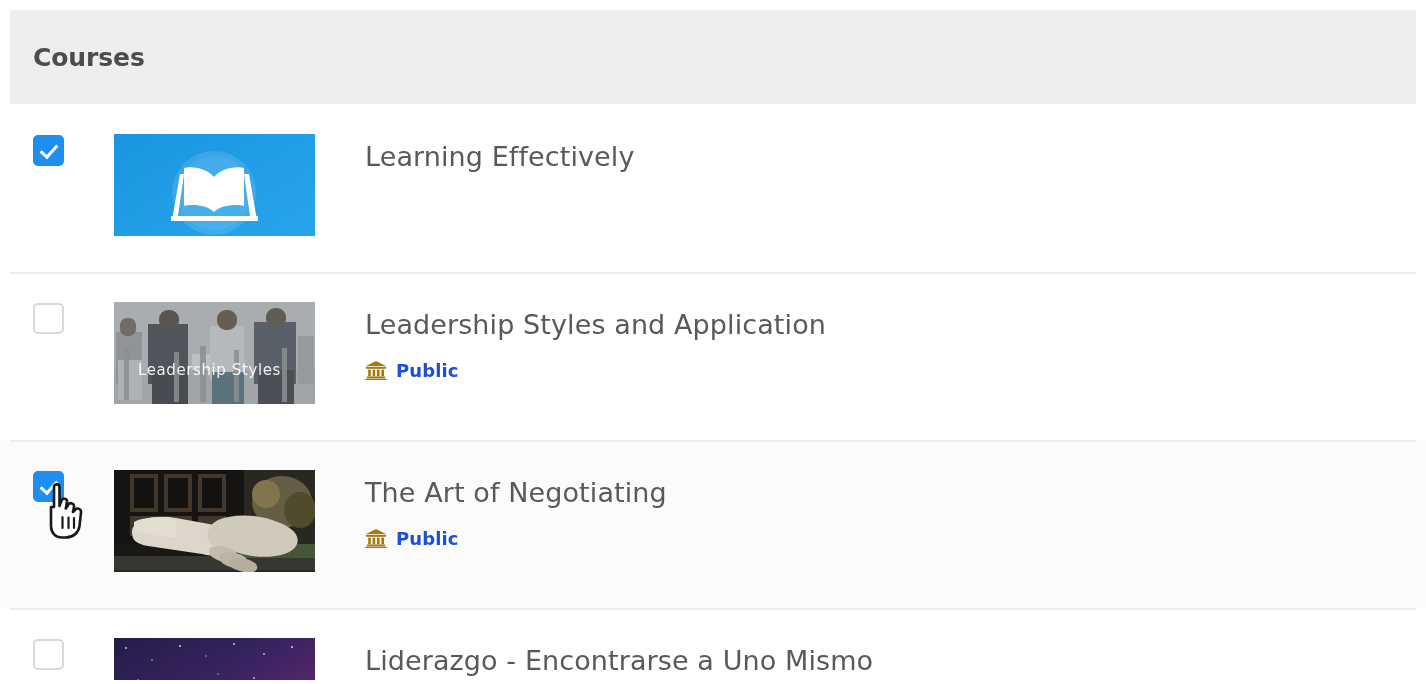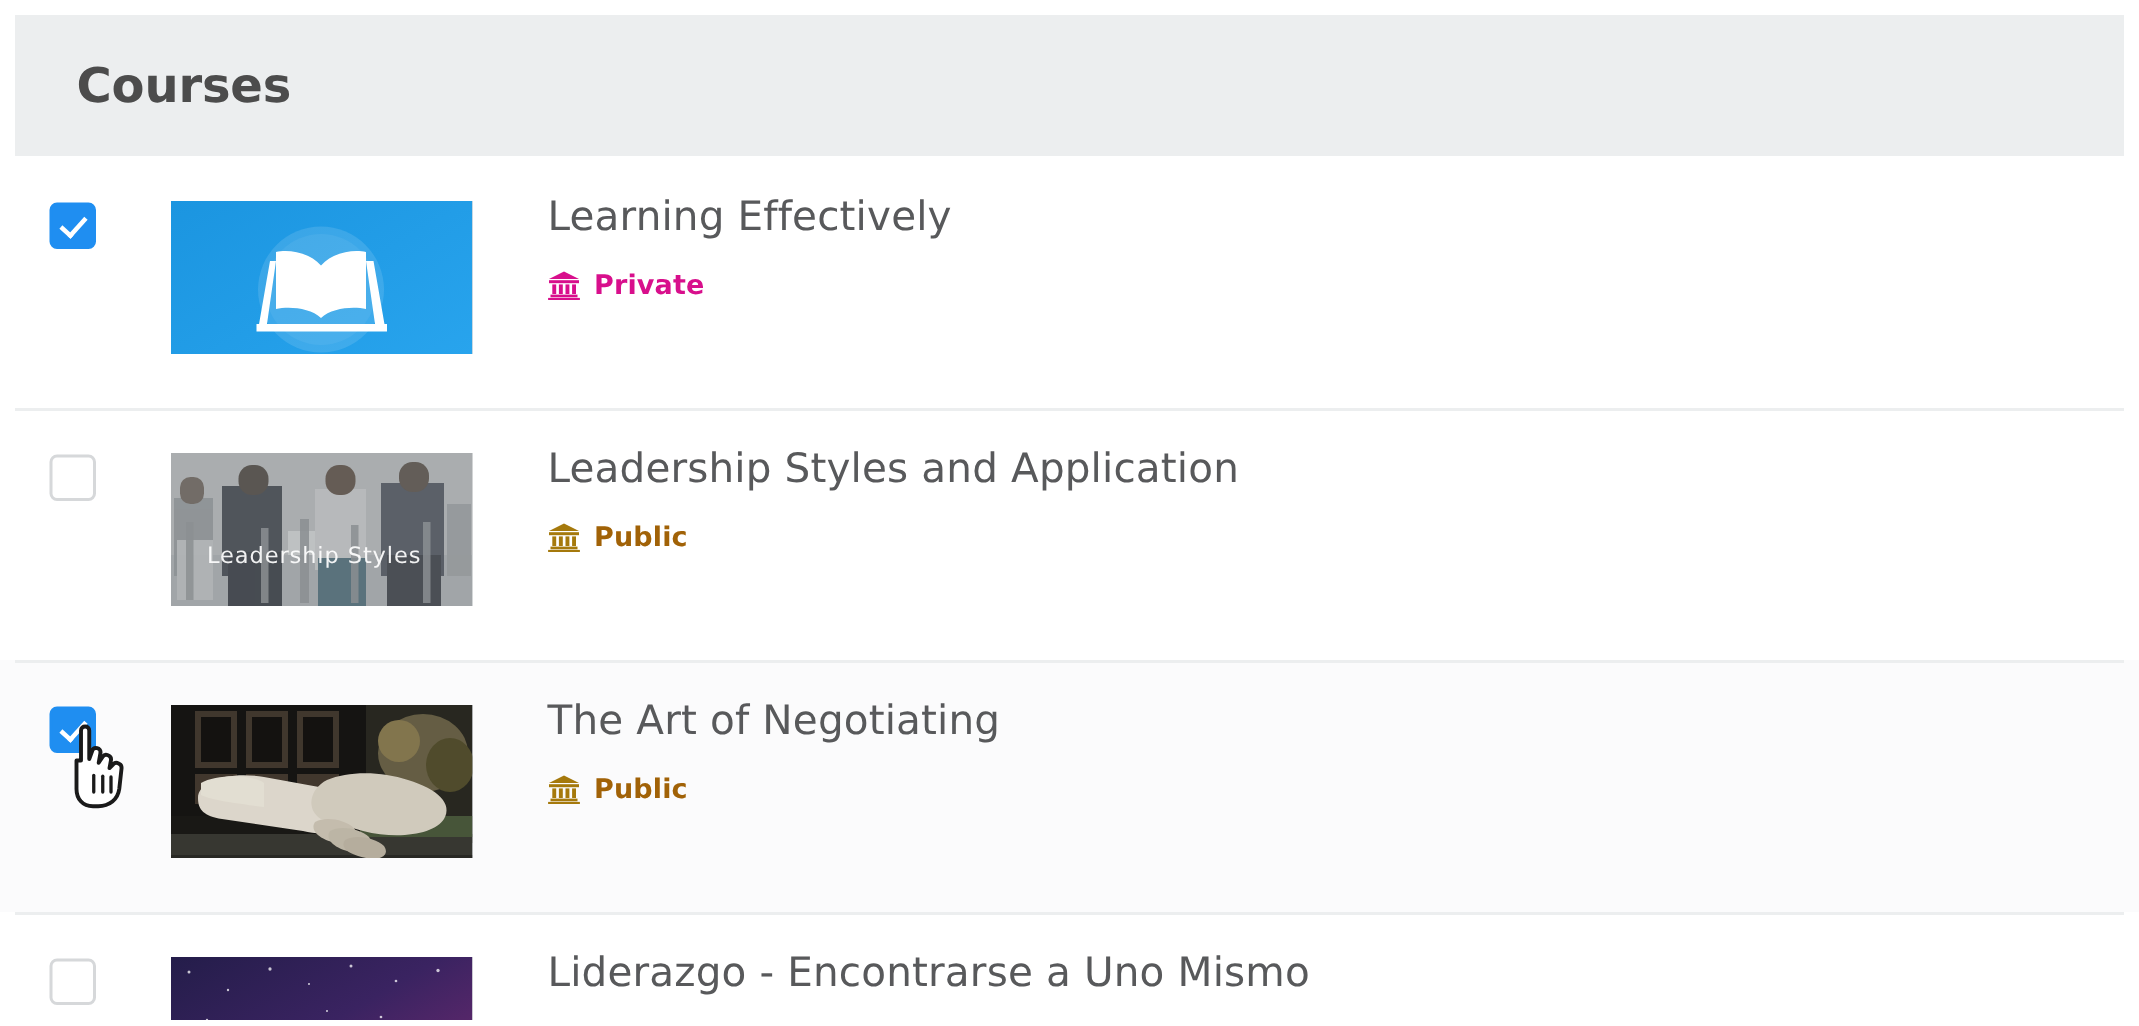--- a/index.html
+++ b/index.html
@@ -27,25 +27,25 @@
     left: 10px;
     top: 10px;
     width: 1406px;
     height: 94px;
     background: #eceeef;
     box-sizing: border-box;
     display: flex;
     align-items: center;
   }
   .list-header .title {
-    font-size: 32px;
+    font-size: 25px;
     font-weight: bold;
     color: #4c4c4c;
     letter-spacing: -0.1px;
-    padding-left: 41px;
+    padding-left: 23px;
   }
 
   
   .rows {
     position: absolute;
     left: 0;
     top: 104px;
     width: 1426px;
   }
   .row {
@@ -120,21 +120,21 @@
     height: 102px;
     overflow: hidden;
     position: relative;
     background: #bcc0c4;
   }
   .thumb svg { display: block; }
 
   
   .info-cell {
     flex: 1 1 auto;
-    padding-top: 25px;
+    padding-top: 37px;
     box-sizing: border-box;
   }
   .course-title {
     font-size: 27px;
     color: #58595b;
     line-height: 1.18;
     font-weight: normal;
     letter-spacing: 0.1px;
     margin: 0;
   }
@@ -144,21 +144,21 @@
     margin-top: 19px;
     gap: 9px;
   }
   .visibility .bank-icon { display: block; }
   .visibility .vis-label {
     font-size: 18px;
     font-weight: bold;
     letter-spacing: 0.1px;
   }
   .vis-private .vis-label { color: #d80f8c; }
-  .vis-public  .vis-label { color: #a16207; }
+  .vis-public  .vis-label { color: #1d4ed8; }
 
   
   .cursor {
     position: absolute;
     left: 42px;
     top: 481px;
     width: 52px;
     height: 60px;
     pointer-events: none;
     z-index: 50;
@@ -193,35 +193,20 @@
             <circle cx="100" cy="59" r="37" fill="#ffffff" opacity="0.06"></circle>
             <path d="M100 43 C92 34, 78 32, 70 34 L70 72 C78 70, 93 71, 100 78 Z" fill="#ffffff"></path>
             <path d="M100 43 C108 34, 122 32, 130 34 L130 72 C122 70, 107 71, 100 78 Z" fill="#ffffff"></path>
             <path d="M66 40 L58 86 L143 86 L135 40 L130 40 L136 82 L64 82 L70 40 Z" fill="#ffffff"></path>
             <rect x="57" y="82" width="87" height="5" fill="#ffffff"></rect>
           </svg>
         </div>
       </div>
       <div class="info-cell">
         <div class="course-title">Learning Effectively</div>
-        <div class="visibility vis-private">
-          <svg class="bank-icon" width="22" height="20" viewBox="0 0 22 20">
-            <g fill="#d80f8c">
-              <polygon points="11,1 21,6 1,6"></polygon>
-              <rect x="1" y="6.8" width="20" height="2"></rect>
-              <rect x="3.2" y="9.6" width="2.6" height="6.4"></rect>
-              <rect x="7.6" y="9.6" width="2.6" height="6.4"></rect>
-              <rect x="12" y="9.6" width="2.6" height="6.4"></rect>
-              <rect x="16.4" y="9.6" width="2.6" height="6.4"></rect>
-              <rect x="2" y="16.4" width="18" height="1.8"></rect>
-              <rect x="0.4" y="18.6" width="21.2" height="1.6"></rect>
-            </g>
-          </svg>
-          <span class="vis-label">Private</span>
-        </div>
       </div>
     </div>
 
     <div class="row">
       <div class="cb-cell">
         <div class="checkbox"></div>
       </div>
       <div class="thumb-cell">
         <div class="thumb">
           <svg width="201" height="118" viewBox="0 0 201 118">

